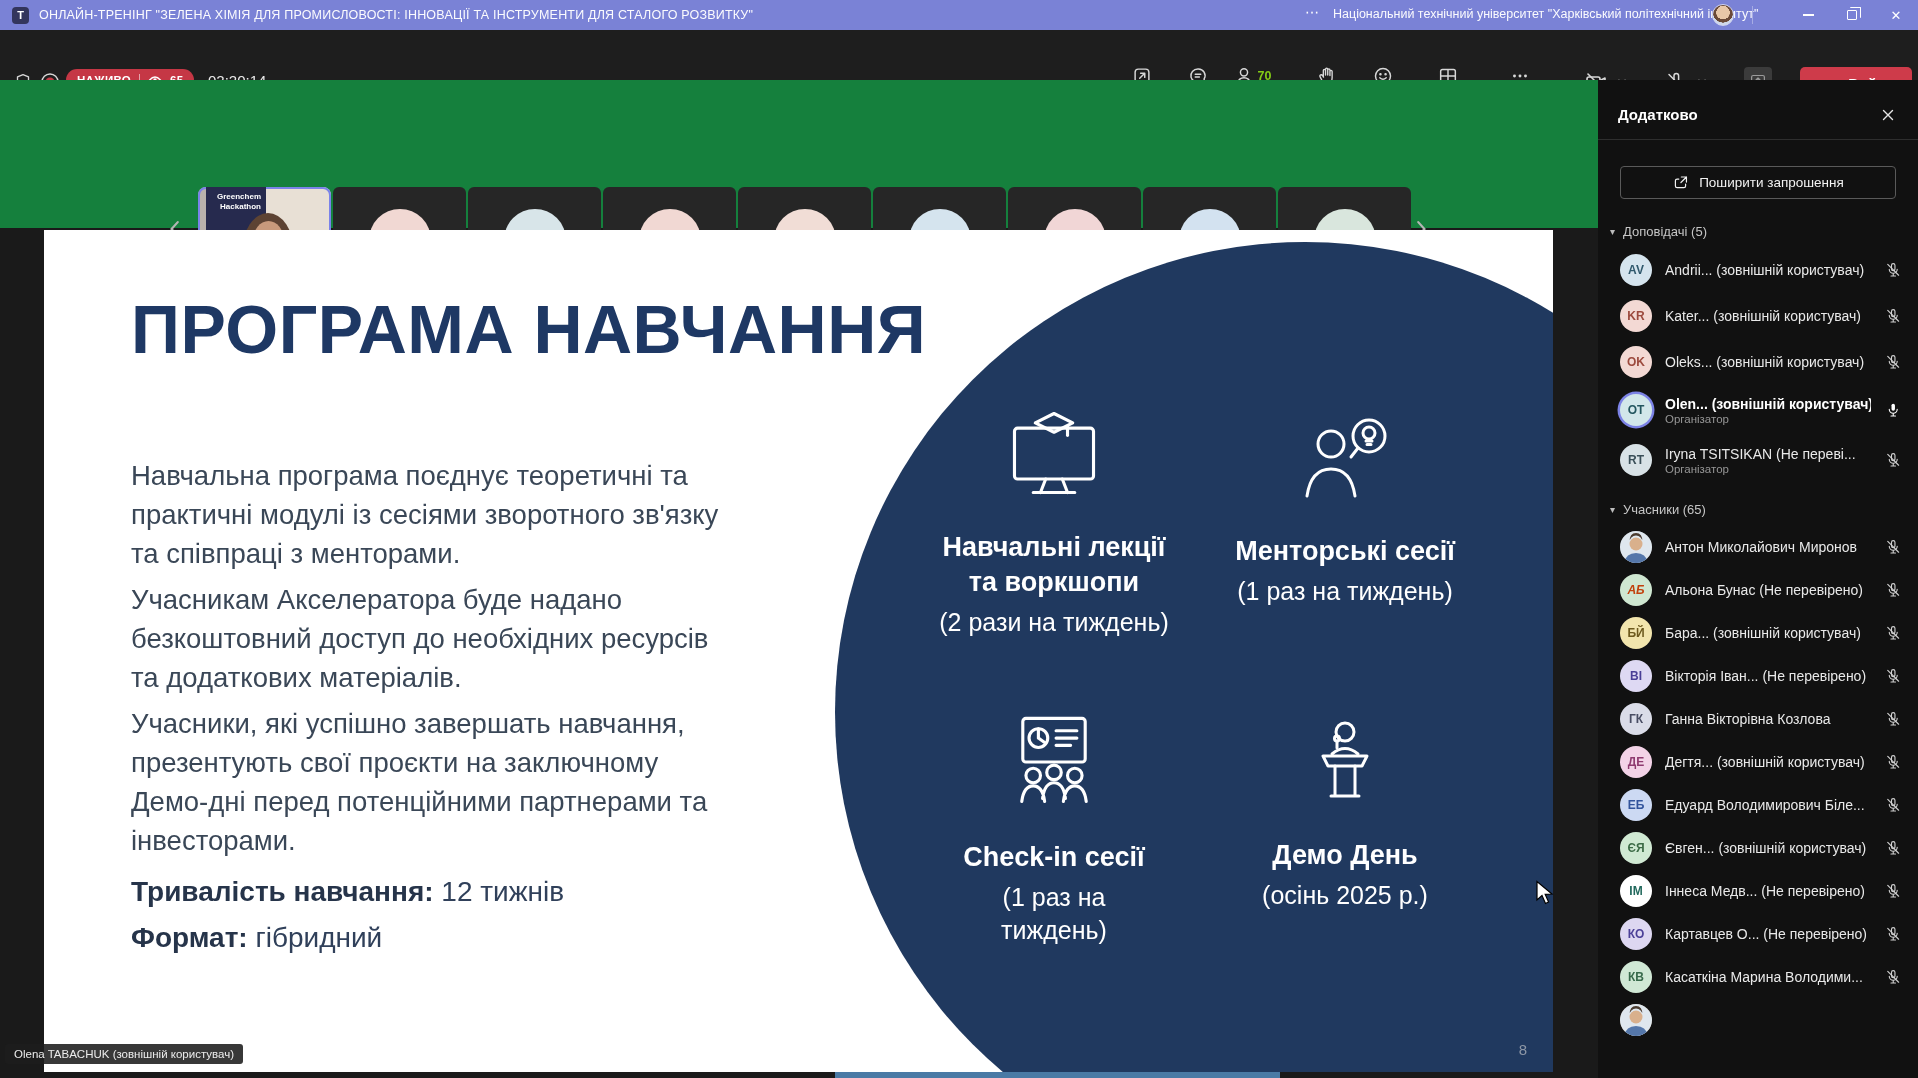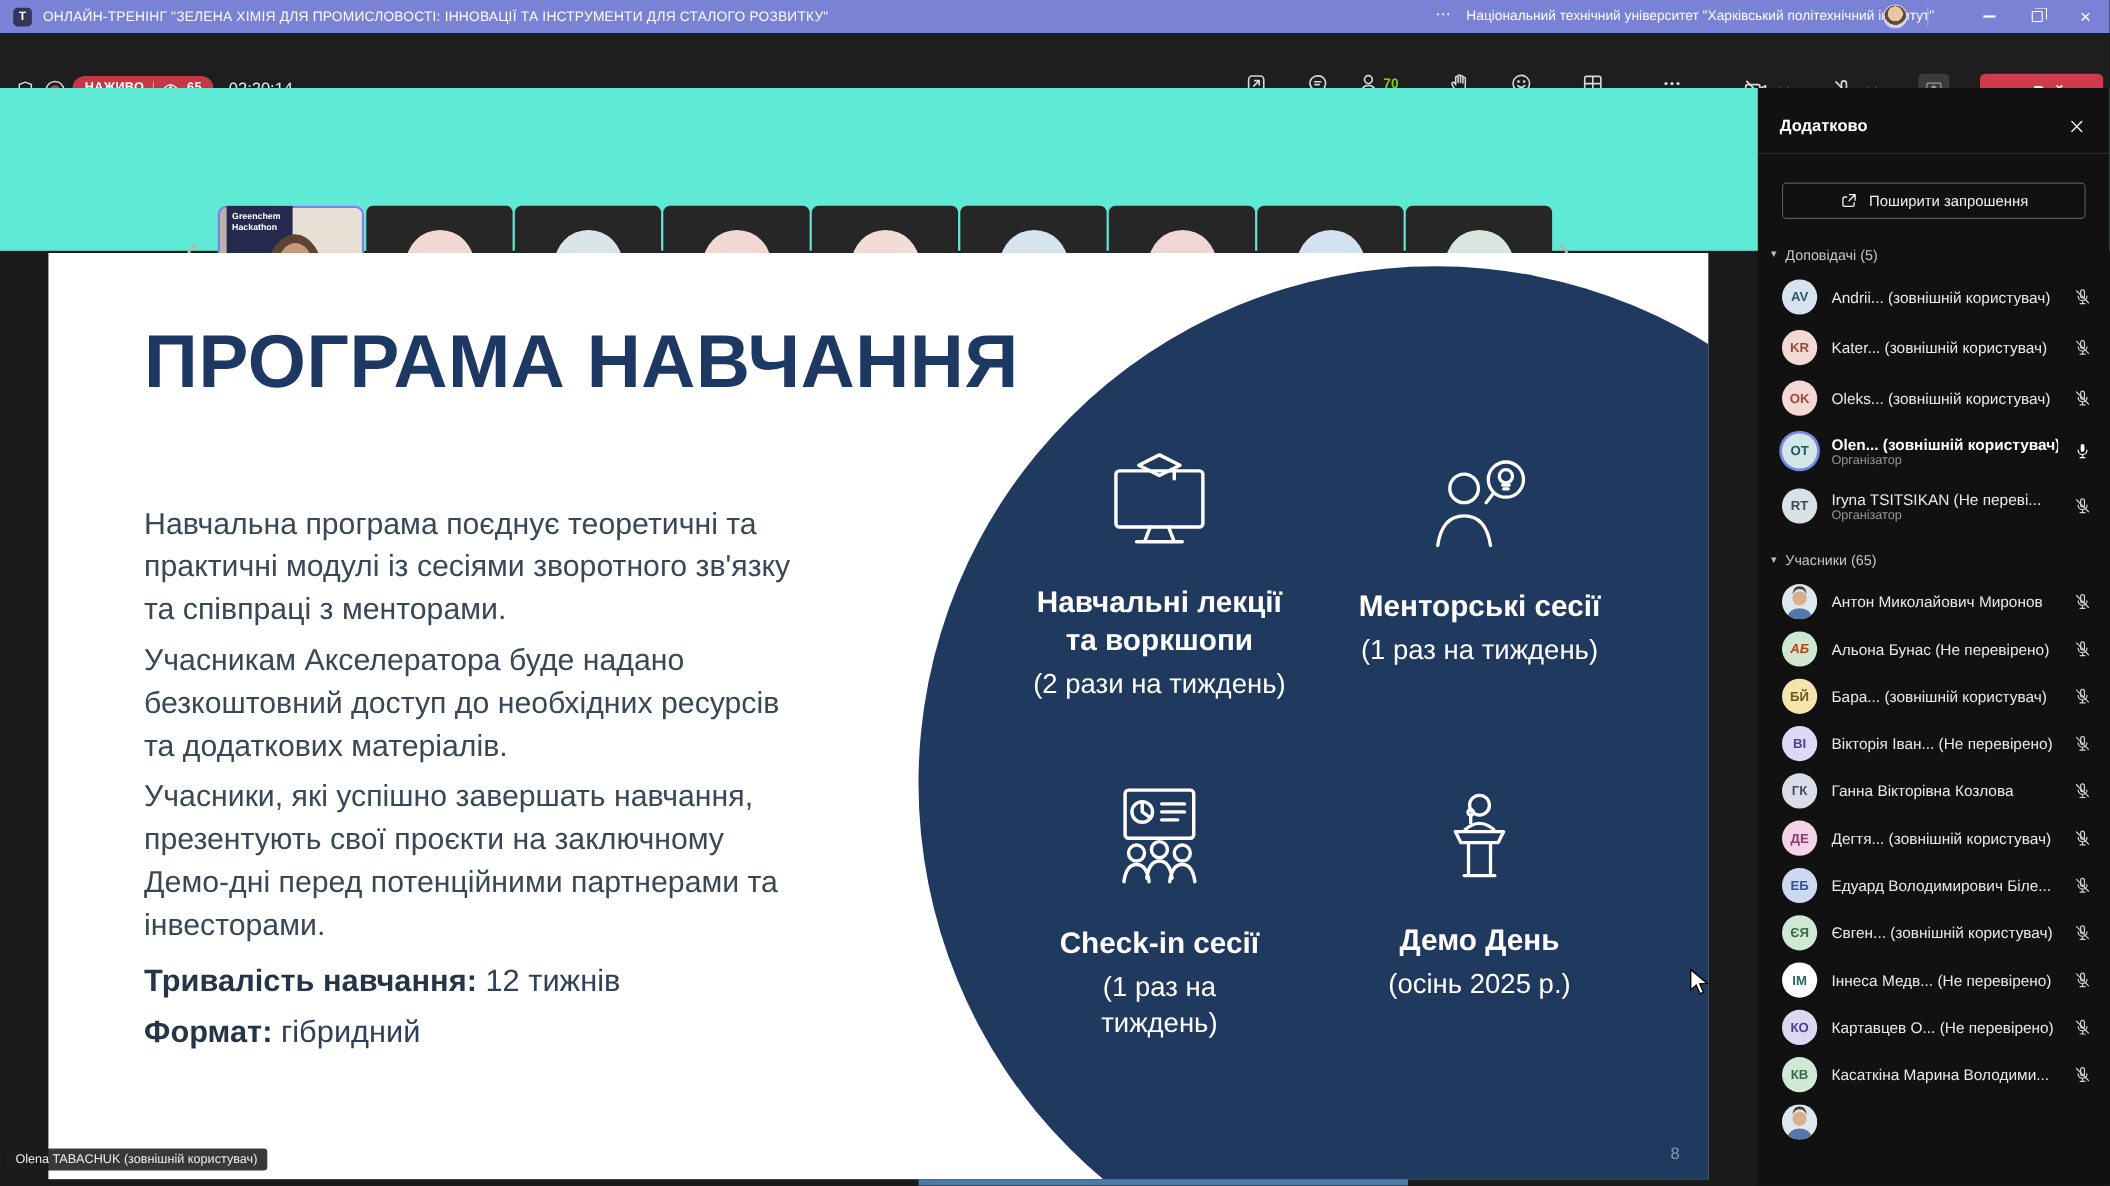--- a/index.html
+++ b/index.html
@@ -35,21 +35,21 @@
   .tbtn{position:absolute;top:35px;width:84px;display:flex;flex-direction:column;align-items:center;gap:4px;cursor:default;}
   .tbtn .lab{font-size:10.5px;color:#c9c9c9;white-space:nowrap;}
   .people-ic{display:flex;align-items:center;gap:3px;}
   .people-ic .cnt{color:#84cc16;font-size:12.5px;font-weight:bold;}
   .rgroup{position:absolute;top:40px;display:flex;align-items:flex-start;gap:7px;}
   .rlab{position:absolute;top:64px;font-size:10.5px;color:#c9c9c9;text-align:center;}
   #share-box{position:absolute;left:1744px;top:37px;width:28px;height:26px;border-radius:4px;background:#3b3b3b;display:flex;align-items:center;justify-content:center;color:#9b9b9b;}
   #leave-btn{position:absolute;left:1800px;top:37px;width:112px;height:34px;border-radius:5px;background:#ce3b4a;display:flex;align-items:center;justify-content:center;gap:9px;color:#fff;font-size:14.5px;font-weight:bold;}
 
   
-  #strip{position:absolute;left:0;top:80px;width:1918px;height:148px;background:#5eead4;}
+  #strip{position:absolute;left:0;top:80px;width:1918px;height:148px;background:#15803d;text-align:right;}
   .strip-chev{position:absolute;top:138px;color:#b5b5b5;}
   #tiles{position:absolute;left:198px;top:107px;display:flex;gap:2px;}
   .tile{position:relative;width:133px;height:117px;border-radius:6px;background:#262626;overflow:hidden;flex:0 0 auto;}
   .tile.active{outline:2.5px solid #7b83ea;outline-offset:-2.5px;border-radius:8px;}
   .tile-av{position:absolute;left:35.5px;top:22px;width:62px;height:62px;border-radius:50%;display:flex;align-items:center;justify-content:center;font-size:21px;font-weight:bold;}
   .tile-name{position:absolute;left:6px;bottom:6px;max-width:121px;background:rgba(10,10,10,.72);border-radius:3px;padding:2px 6px;display:flex;align-items:center;gap:5px;color:#f2f2f2;font-size:10.5px;white-space:nowrap;overflow:hidden;}
   .tile-name svg{flex:0 0 auto;color:#e0e0e0;}
   
   .cam{background:linear-gradient(105deg,#b9b2ac 0 30%,#e8e0d5 31% 100%);}
   .cam .banner{position:absolute;left:8px;top:0;width:60px;height:76px;background:#262a4e;color:#fff;font-size:8px;font-weight:bold;line-height:1.25;padding:5px 5px;white-space:pre-line;}

